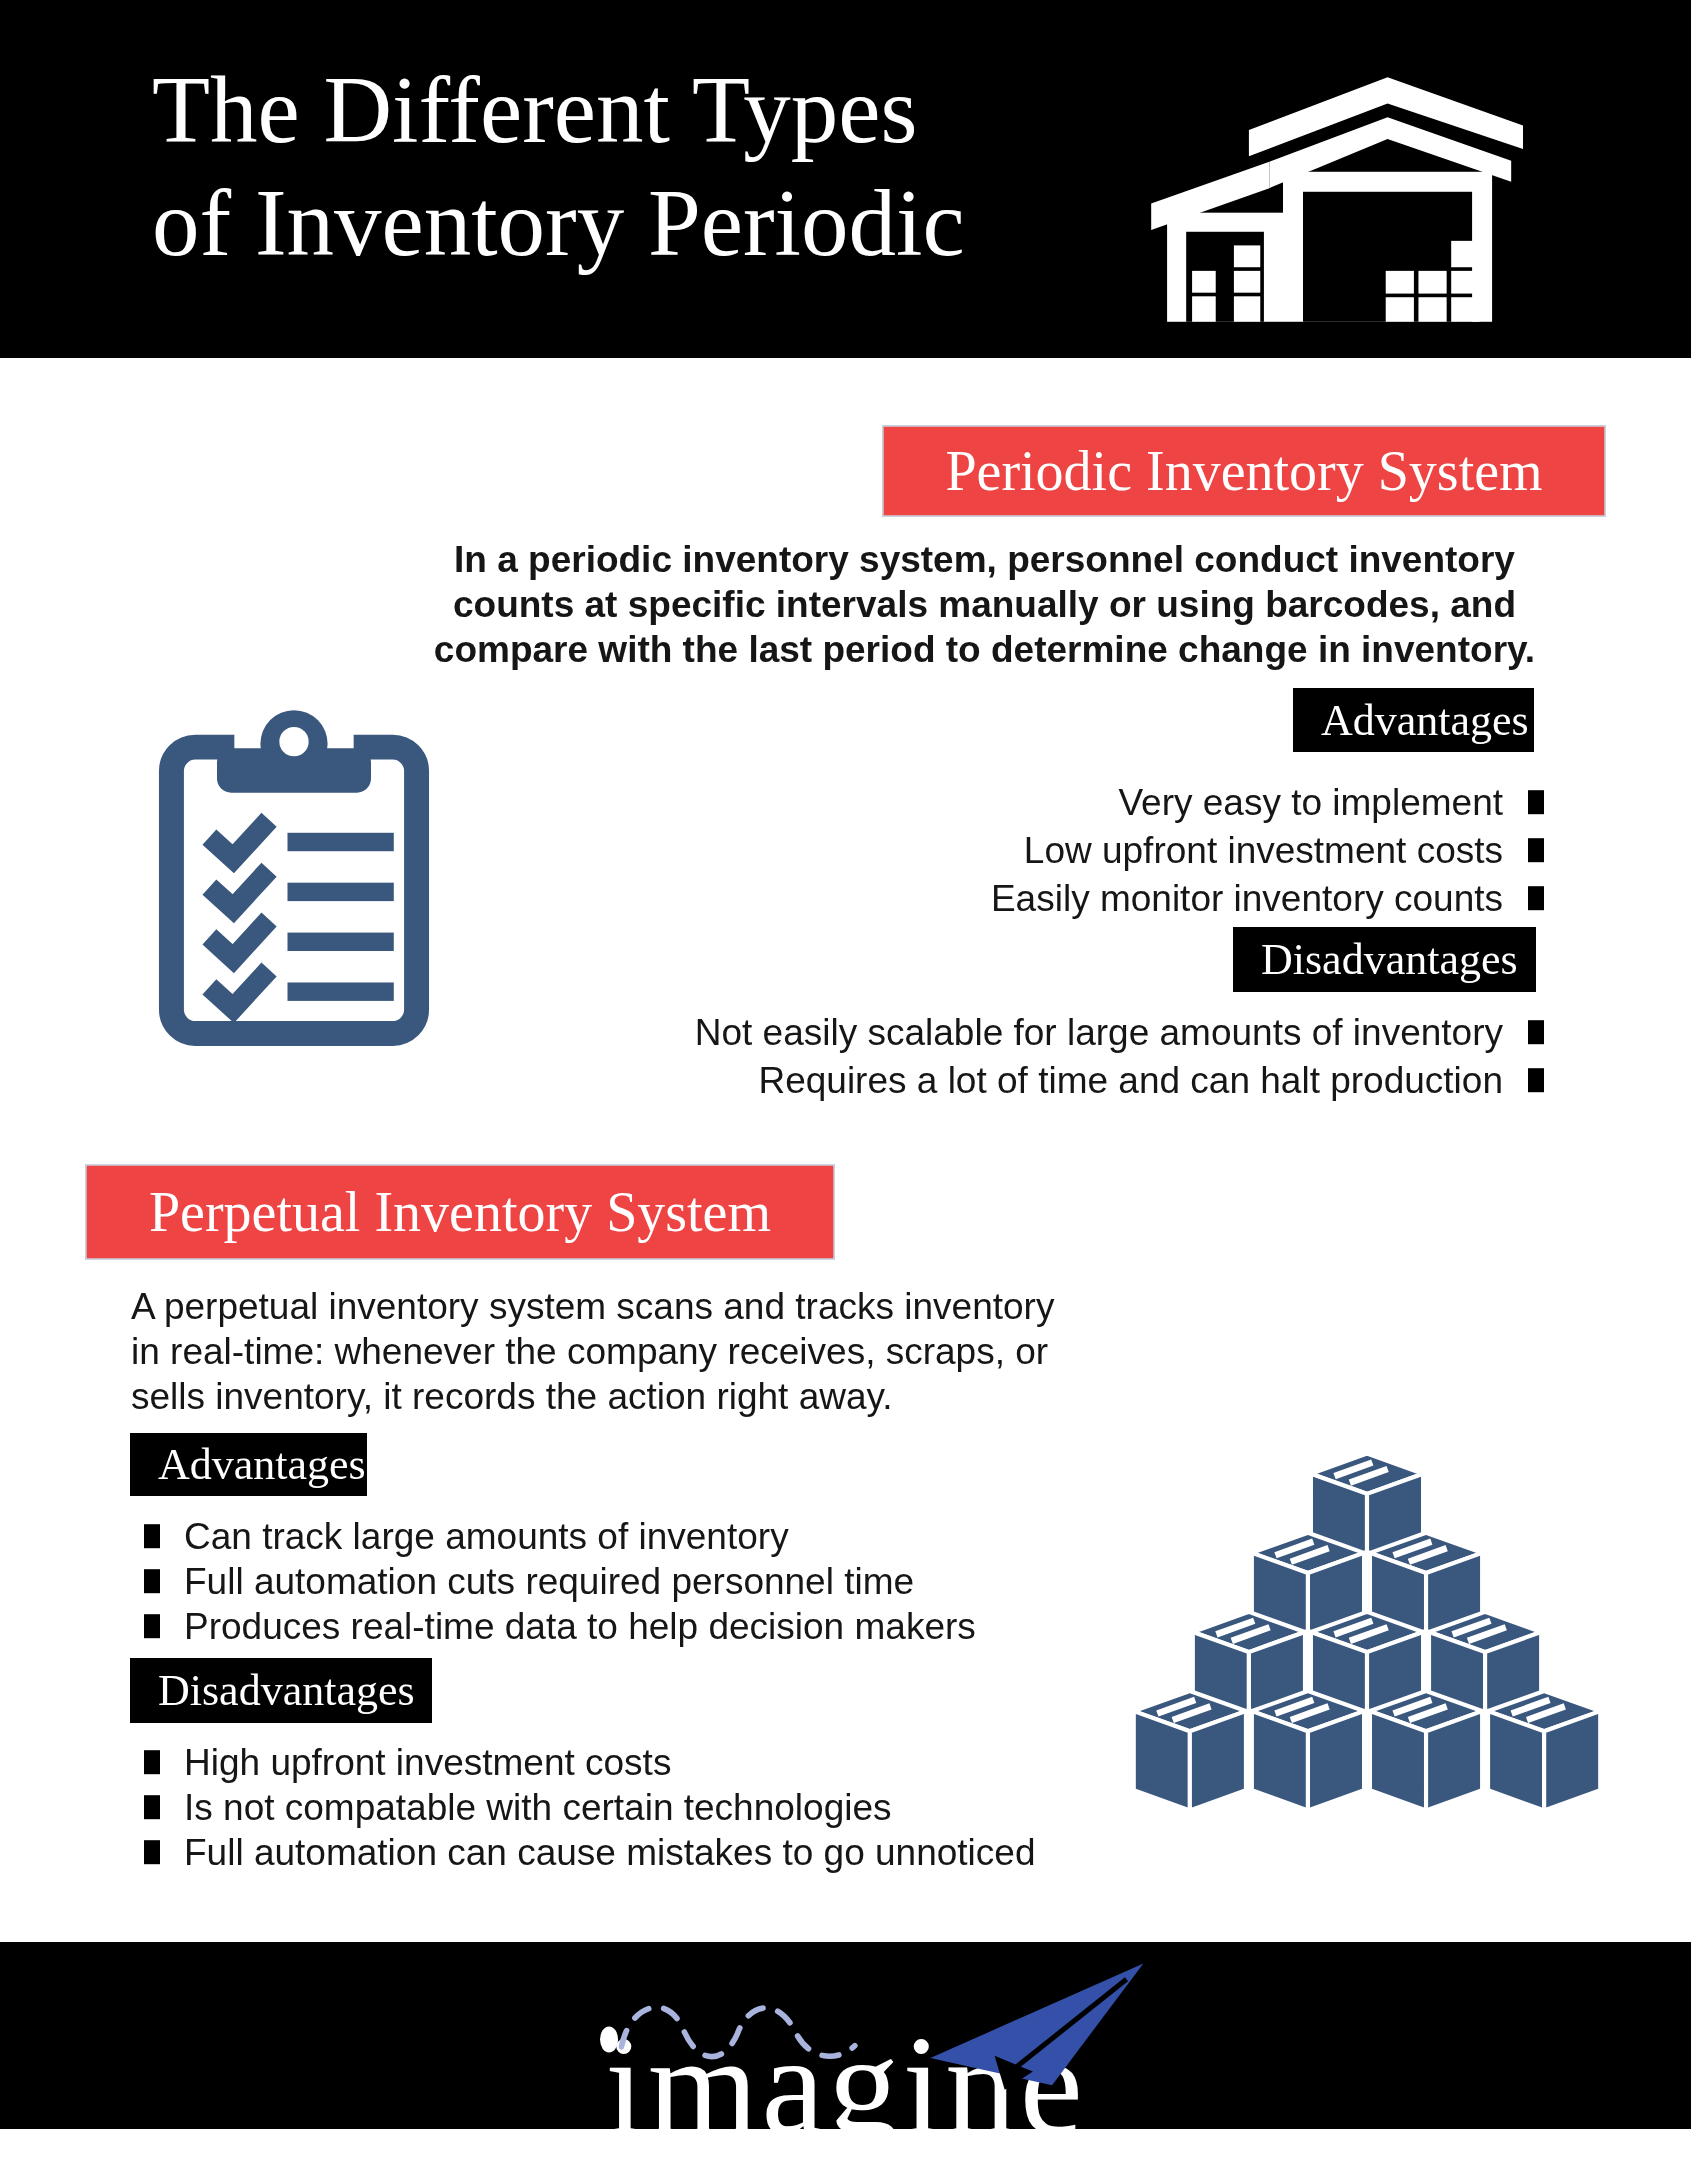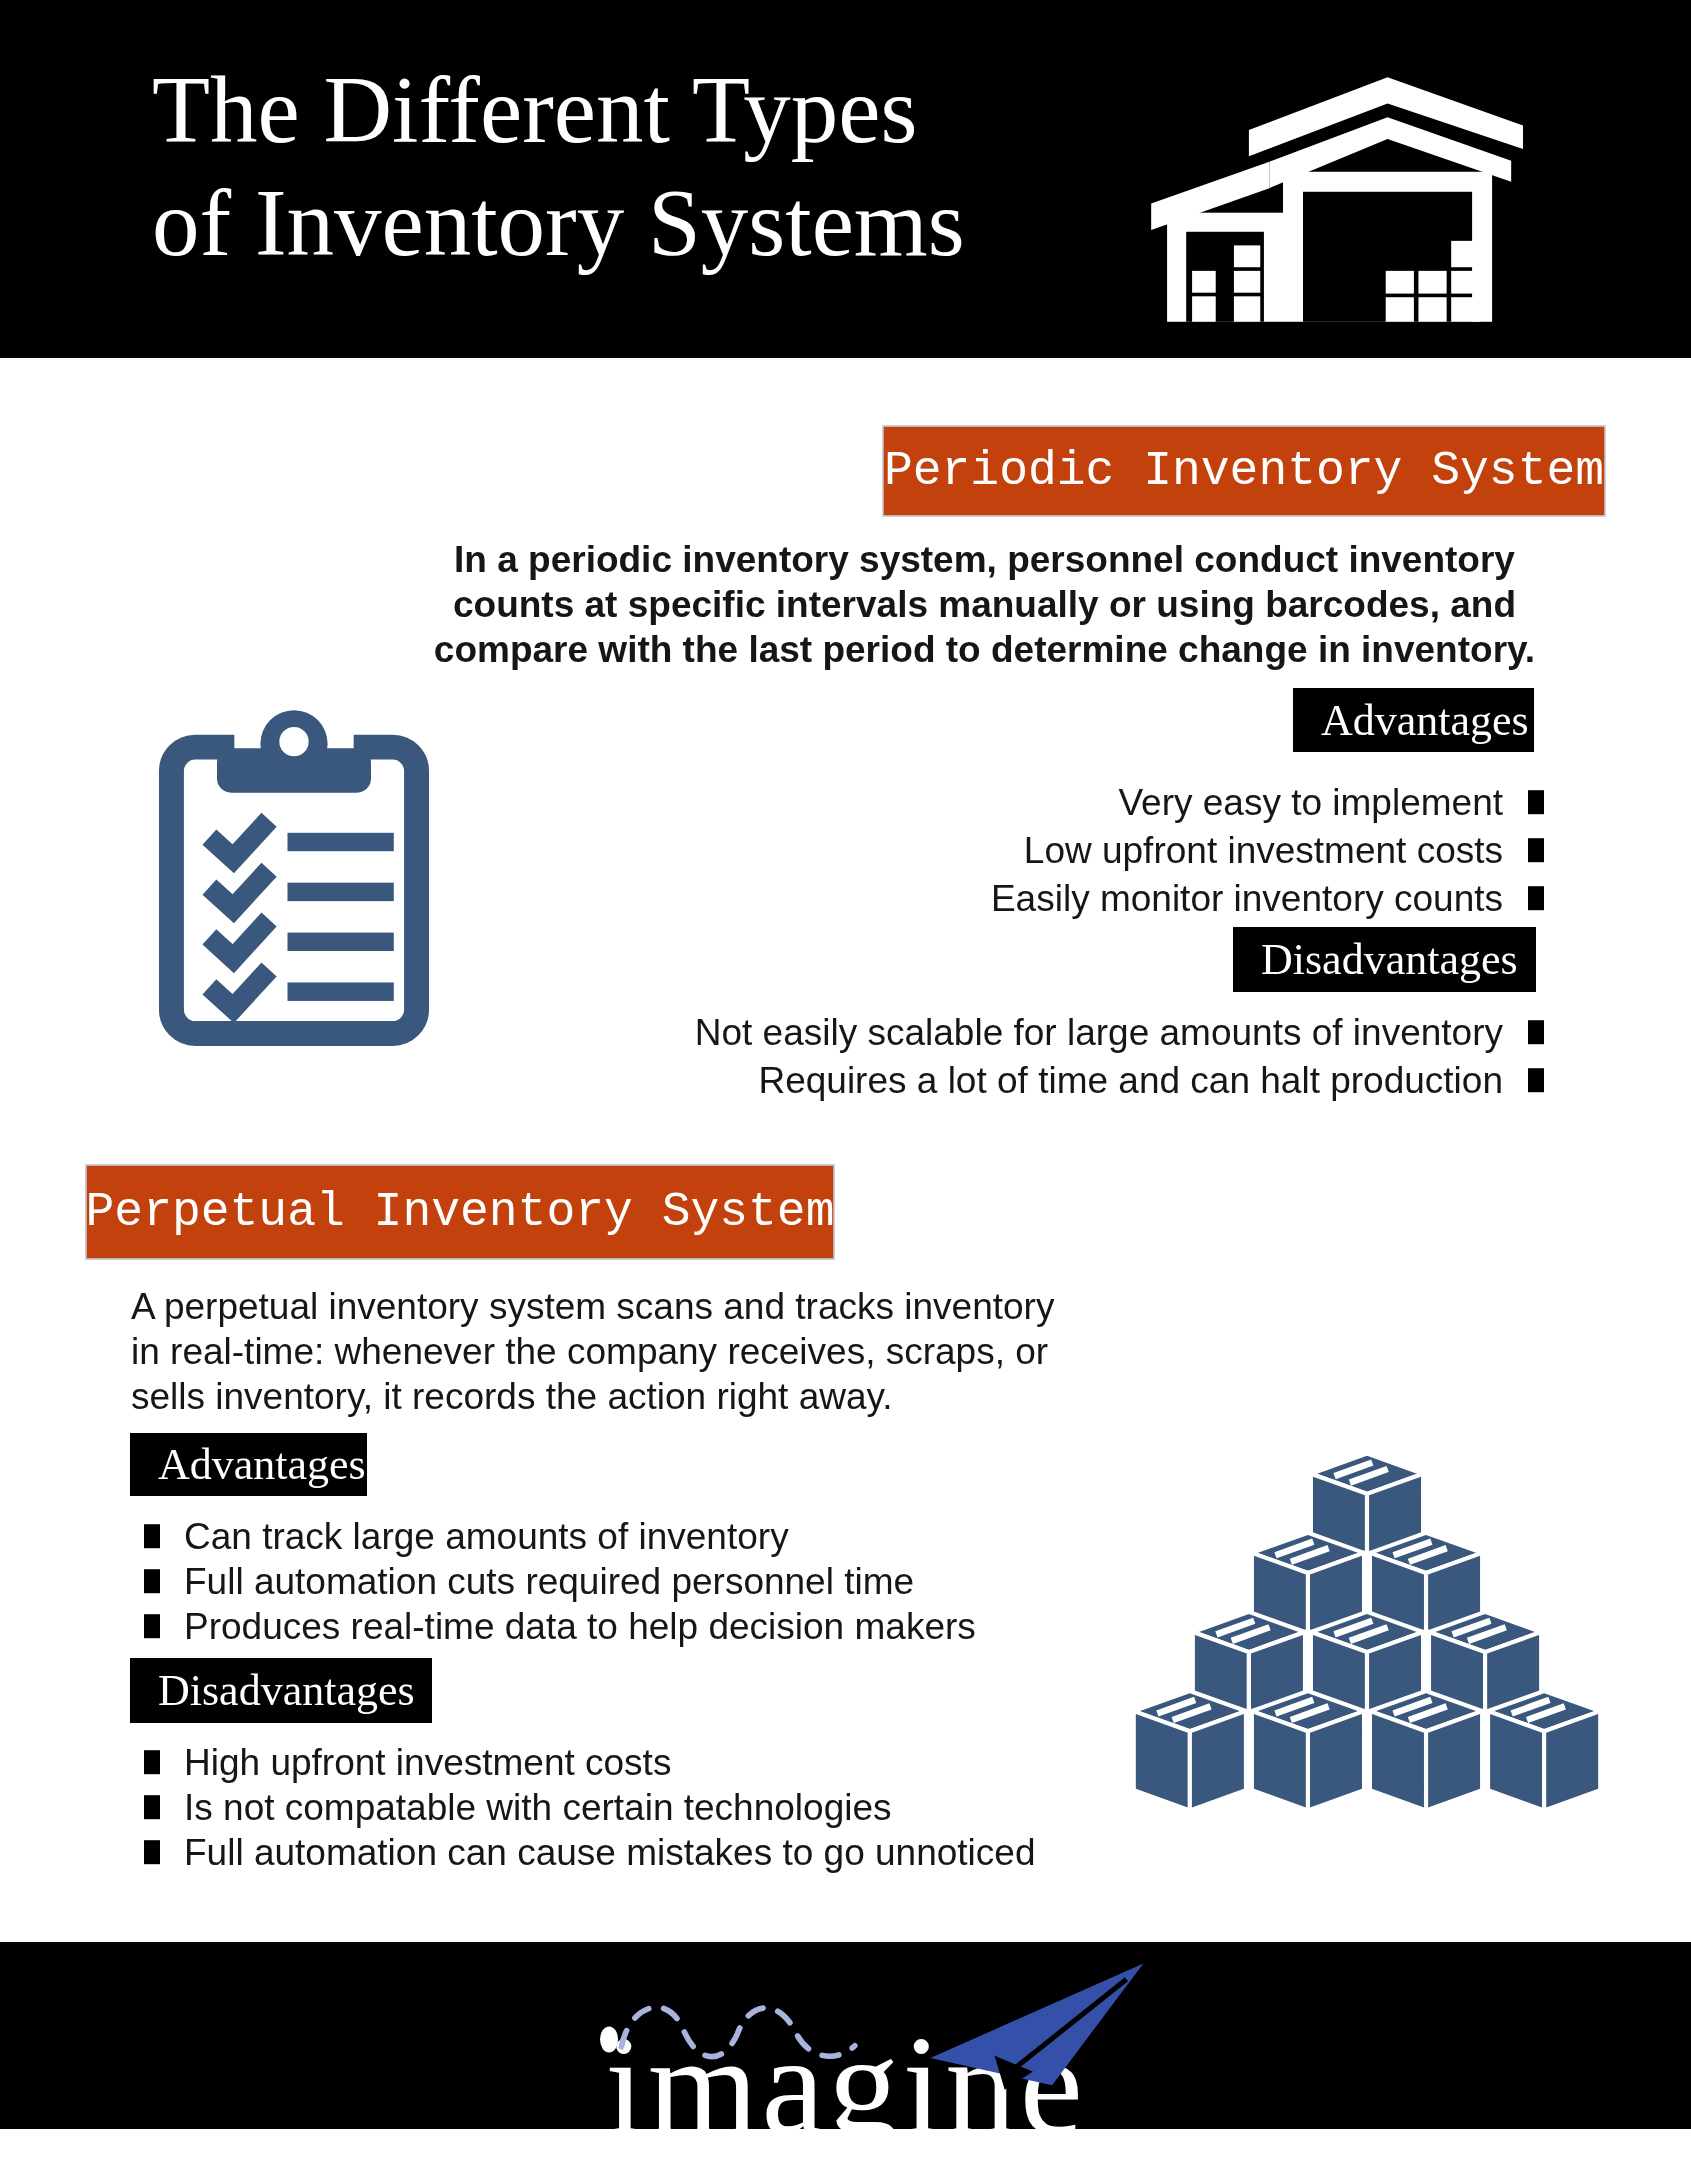--- a/index.html
+++ b/index.html
@@ -5,22 +5,22 @@
   html,body{margin:0;padding:0;background:#ffffff;}
   body{width:1691px;height:2183px;position:relative;font-family:"Liberation Sans",sans-serif;overflow:hidden;}
 
   
   .header{position:absolute;left:0;top:0;width:1691px;height:358px;background:#000;}
   .page-title{position:absolute;left:152px;top:54px;color:#fff;
     font-family:"Liberation Serif",serif;font-size:95px;line-height:113px;font-weight:400;white-space:pre;}
   .warehouse{position:absolute;left:1133px;top:67px;}
 
   
-  .bar-blue{position:absolute;background:#c2410c;color:#fff;font-family:Liberation Mono, monospace;
-    font-size:48px;display:flex;align-items:center;justify-content:center;box-shadow:0 0 0 1.7px #c9d2dd inset;}
+  .bar-blue{position:absolute;background:#ef4444;color:#fff;font-family:Liberation Serif, serif;
+    font-size:56px;display:flex;align-items:center;justify-content:center;box-shadow:0 0 0 1.7px #c9d2dd inset;}
   #periodic-bar{left:882px;top:425px;width:724px;height:92px;}
   #perpetual-bar{left:85px;top:1164px;width:750px;height:96px;}
 
   
   .label-black{position:absolute;background:#000;color:#fff;font-family:"Liberation Serif",serif;
     font-size:44px;display:flex;align-items:center;padding-left:28px;box-sizing:border-box;}
   #p-adv-label{left:1293px;top:688px;width:241px;height:64px;}
   #p-dis-label{left:1233px;top:927px;width:303px;height:65px;}
   #q-adv-label{left:130px;top:1433px;width:237px;height:63px;}
   #q-dis-label{left:130px;top:1658px;width:302px;height:65px;}
@@ -51,21 +51,21 @@
   .footer{position:absolute;left:0;top:1942px;width:1691px;height:187px;background:#000;}
   .brand{position:absolute;left:0;right:0;top:72px;text-align:center;color:#fff;
     font-family:"Liberation Serif",serif;font-size:142px;line-height:142px;letter-spacing:3.4px;}
   .flight{position:absolute;left:575px;top:8.5px;}
 </style>
 </head>
 <body>
 
 <div class="header">
   <div class="page-title">The Different Types
-of Inventory Systems</div>
+of Inventory Periodic</div>
 
   <span class="warehouse">
     <svg width="400" height="255" viewBox="0 0 880 560">
       <polygon points="255,138 560,22 858,128 858,180 560,80 255,196" fill="#fff"></polygon>
       <polygon points="300,208 560,110 832,206 832,252 560,158 300,266" fill="#fff"></polygon>
       <polygon points="40,300 300,208 300,266 40,358" fill="#fff"></polygon>
 
       <rect x="330" y="230" width="460" height="330" fill="#fff"></rect>
       <rect x="374" y="274" width="372" height="286" fill="#000"></rect>
 

